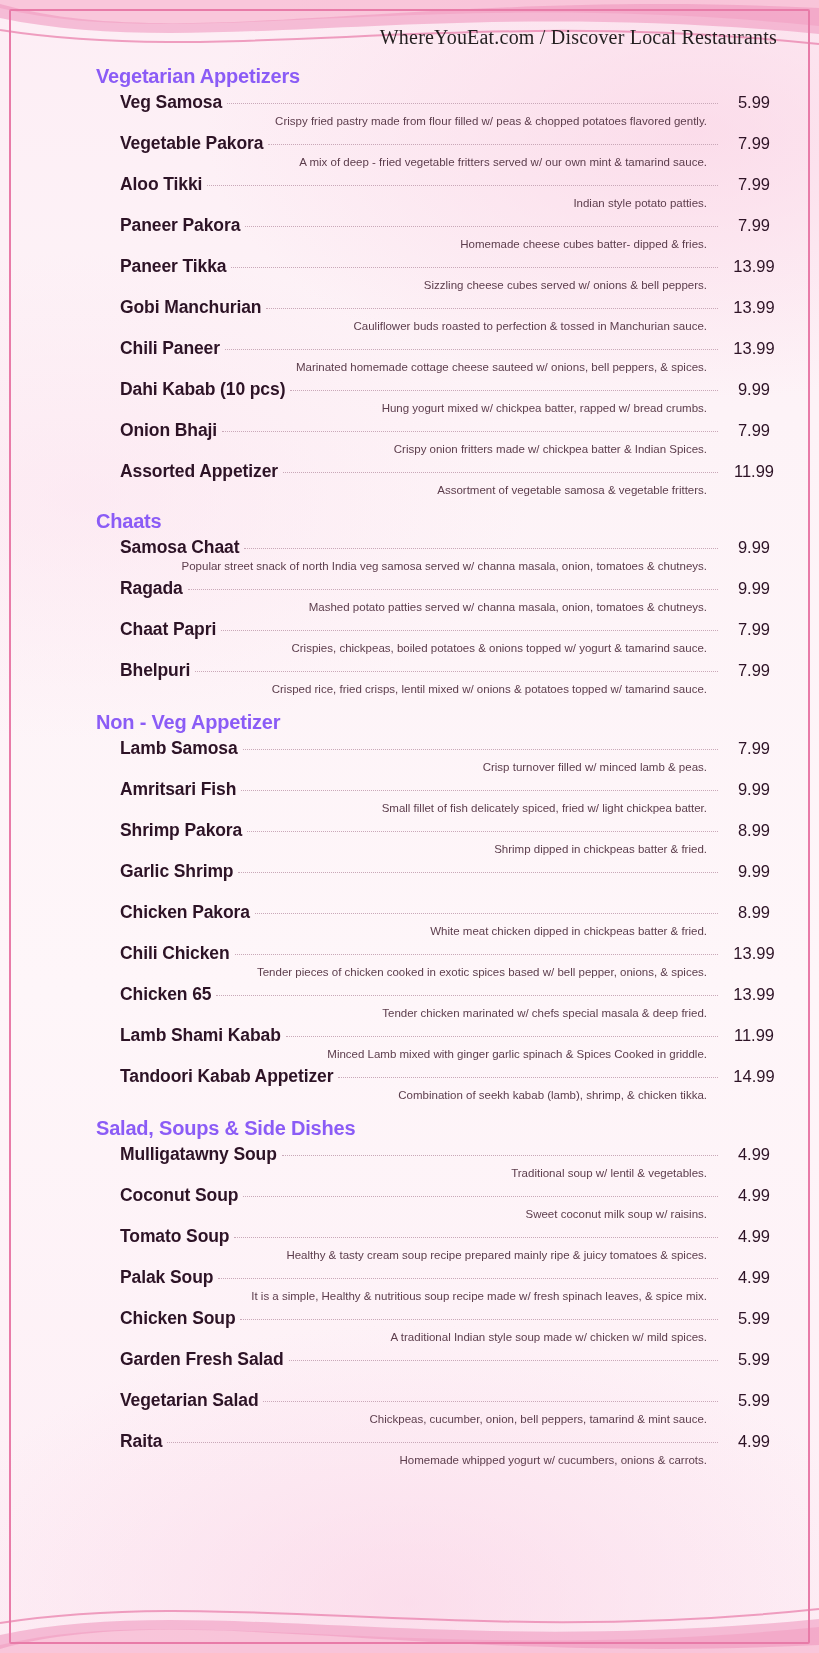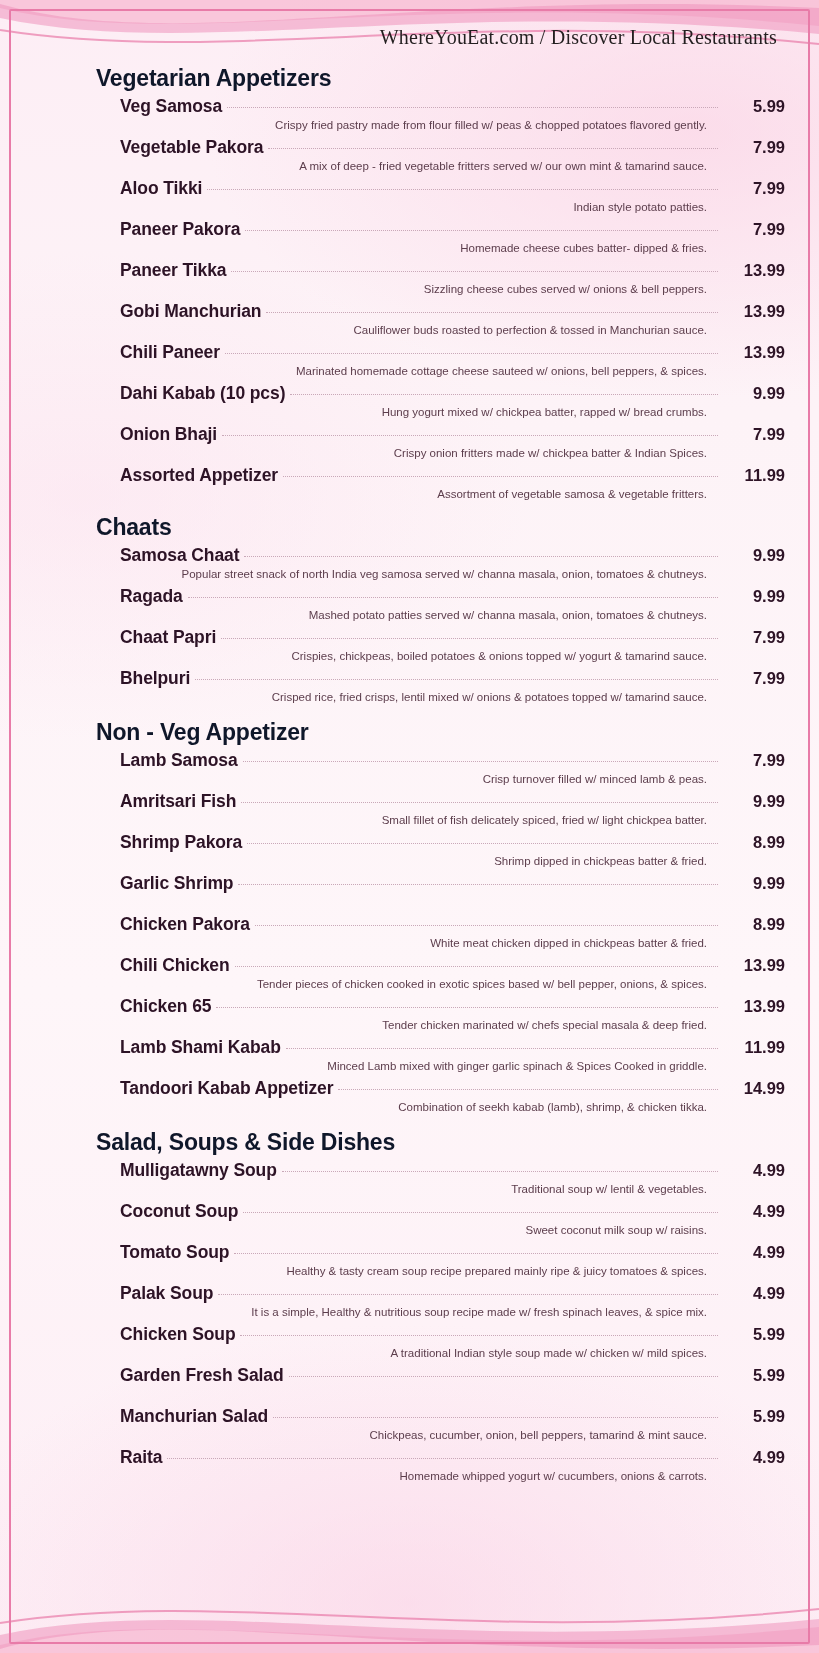--- a/index.html
+++ b/index.html
@@ -63,23 +63,23 @@
     text-align: right;
     font-family: "Liberation Serif", serif;
     font-size: 20px;
     color: #231f20;
     padding: 26px 8px 6px 0;
     letter-spacing: 0.2px;
     white-space: nowrap;
   }
 
   .section-title {
-    font-size: 23px;
+    font-size: 20px;
     font-weight: bold;
-    color: #0f172a;
+    color: #8b5cf6;
     margin: 10px 0 4px 62px;
     letter-spacing: -0.2px;
   }
   .section-title.tight { margin-top: 8px; }
 
   .items {
     margin: 0 0 0 86px;
     padding: 0;
     list-style: none;
   }
@@ -102,24 +102,24 @@
   }
   .dots {
     flex: 1 1 auto;
     margin: 0 5px 0 5px;
     border-bottom: 1px dotted #c9a8b8;
     transform: translateY(-4px);
     min-width: 8px;
   }
   .iprice {
     font-size: 16.5px;
-    font-weight: bold;
+    font-weight: normal;
     color: #2d1326;
     width: 62px;
-    text-align: right;
+    text-align: center;
     white-space: nowrap;
   }
   .idesc {
     font-size: 11.5px;
     color: #5c3d4c;
     margin-top: 1px;
     padding-right: 78px;
     line-height: 1.25;
     text-align: right;
   }
@@ -392,21 +392,21 @@
       <li class="item">
         <div class="row1">
           <span class="iname">Garden Fresh Salad</span>
           <span class="dots"></span>
           <span class="iprice">5.99</span>
         </div>
 
       </li>
       <li class="item">
         <div class="row1">
-          <span class="iname">Manchurian Salad</span>
+          <span class="iname">Vegetarian Salad</span>
           <span class="dots"></span>
           <span class="iprice">5.99</span>
         </div>
         <div class="idesc">Chickpeas, cucumber, onion, bell peppers, tamarind &amp; mint sauce.</div>
       </li>
       <li class="item">
         <div class="row1">
           <span class="iname">Raita</span>
           <span class="dots"></span>
           <span class="iprice">4.99</span>

